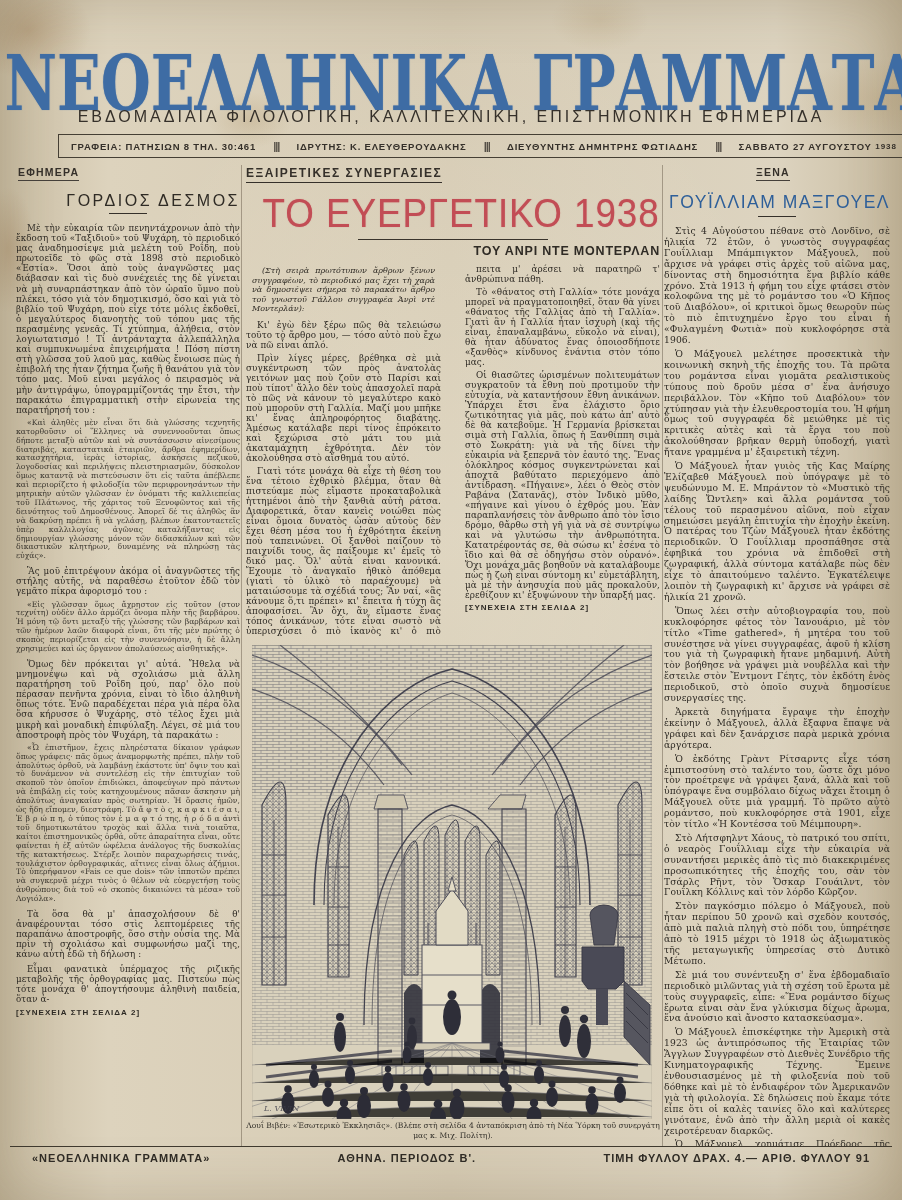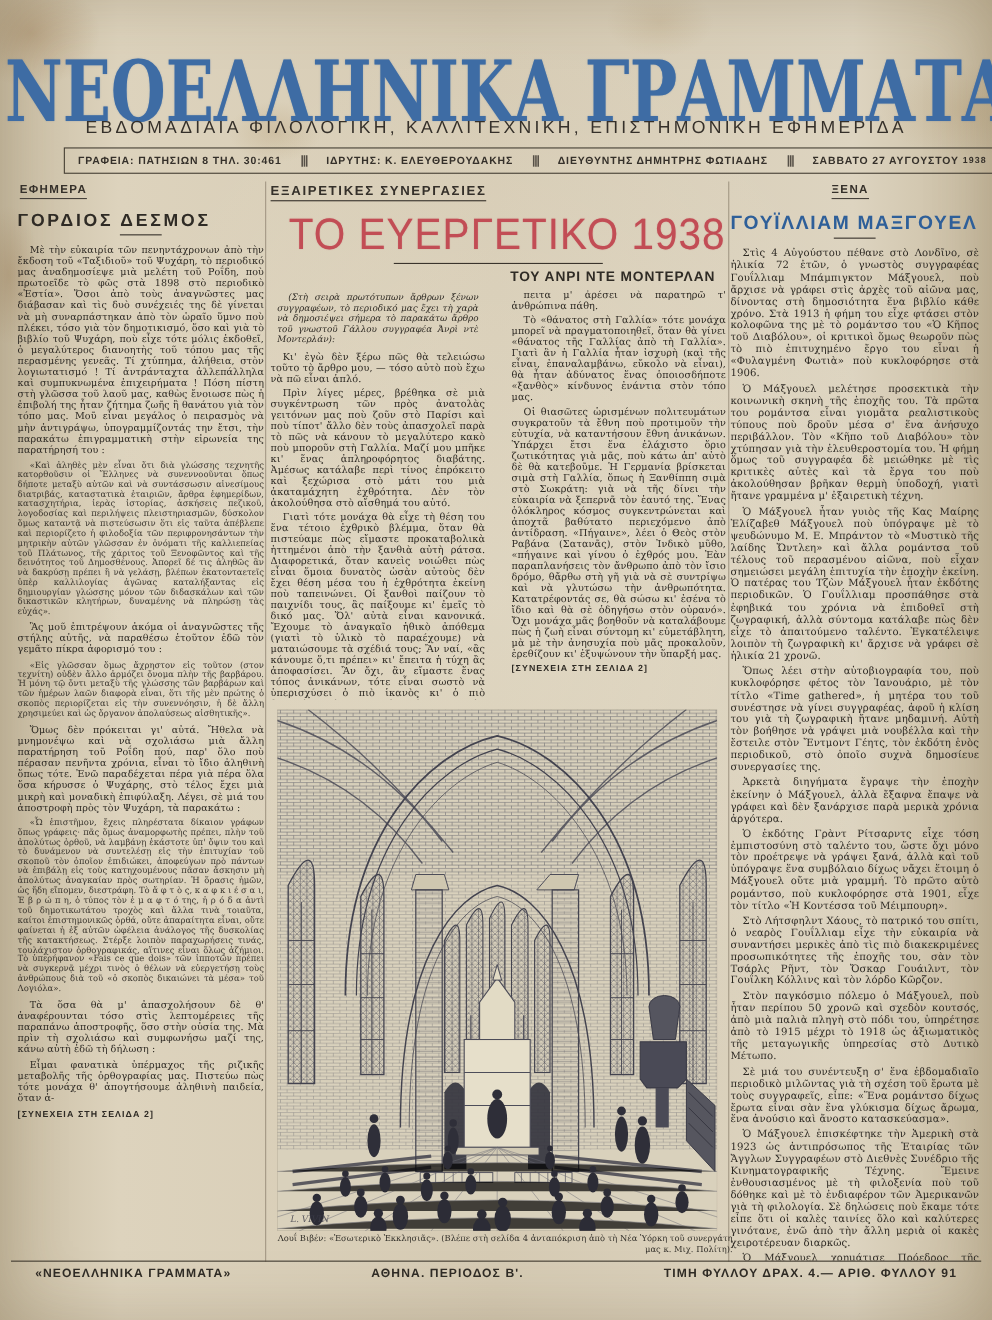--- a/index.html
+++ b/index.html
@@ -36,45 +36,45 @@
     border-bottom:1px solid #45403a;padding-bottom:2px;}
   .sec-label.center-label{left:246px;width:414px;text-align:left;border-bottom:none;}
   .sec-label.center-label span{display:inline-block;border-bottom:1.5px solid #35302a;
     padding-bottom:2px;font-size:12px;letter-spacing:1.5px;}
   
   .vrule{position:absolute;top:165px;width:1px;height:982px;background:rgba(70,58,42,.38);}
   .col{position:absolute;top:188px;overflow:hidden;text-align:justify;}
   .col-left{left:16px;width:224px;height:952px;}
   .col-right{left:664px;width:226px;height:958px;}
   .col-center{left:246px;width:414px;height:958px;}
-  .head-small{font-family:"Liberation Sans",sans-serif;font-weight:bold;text-align:left;
+  .head-small{font-family:"Liberation Sans",sans-serif;font-weight:normal;text-align:right;
     letter-spacing:2.5px;font-size:16px;margin:4px 0 2px;color:#2f2b25;}
   .head-small.blue{color:#2e5f99;font-size:17.5px;letter-spacing:1.5px;}
   .head-rule{width:38px;height:0;border-top:1.5px solid #35302a;margin:3px auto 9px;}
   .para{margin:0 0 4px;text-indent:11px;}
   .col-left .para.n{font-size:8.7px;line-height:10.1px;letter-spacing:.1px;}
   .col-left .para.q{font-size:7.7px;line-height:8.9px;margin:4px 0 5px;opacity:.92;}
   .col-right .para{font-size:9.2px;line-height:10.9px;letter-spacing:.1px;margin-bottom:3px;}
   .continue{font-family:"Liberation Sans",sans-serif;font-weight:bold;font-size:8px;
     letter-spacing:1px;margin-top:2px;}
   
   .red-head{font-family:"Liberation Sans",sans-serif;font-size:40px;font-weight:normal;
     color:#c24d55;text-align:center;letter-spacing:1px;margin-top:2px;line-height:46px;
     transform:scaleX(.92);transform-origin:center;white-space:nowrap;
     text-shadow:0 0 1px rgba(194,77,85,.5);}
   .red-rule{width:190px;border-top:1.5px solid #3a342c;margin:3px auto 4px;}
-  .byline{width:206px;margin-left:auto;text-align:center;font-family:"Liberation Sans",sans-serif;
+  .byline{width:206px;margin-left:auto;text-align:right;font-family:"Liberation Sans",sans-serif;
     font-weight:bold;font-size:12.5px;letter-spacing:.8px;color:#2f2b25;}
   .subcols{display:flex;gap:24px;margin-top:6px;height:372px;overflow:hidden;}
   .subcol{width:202px;text-align:justify;overflow:hidden;}
   .subcol .para{font-size:8.8px;line-height:10px;letter-spacing:.1px;margin-bottom:3px;}
   .lede{font-style:italic;font-size:8px;line-height:9.6px;text-align:justify;
     padding:0 6px;margin:2px 0 6px;text-indent:10px;}
   .etching-wrap{position:absolute;left:252px;top:645px;width:364px;height:474px;}
-  .caption{position:absolute;left:240px;top:1121px;width:426px;text-align:right;
+  .caption{position:absolute;left:240px;top:1121px;width:426px;text-align:center;
     font-size:7.6px;line-height:9.5px;color:#33302a;}
   
   .footer-rule{position:absolute;top:1146px;left:10px;width:882px;border-top:1.2px solid #3f392e;}
   .footer{position:absolute;top:1152px;left:10px;width:882px;display:flex;
     justify-content:space-between;padding:0 22px;box-sizing:border-box;
     font-family:"Liberation Sans",sans-serif;font-weight:bold;font-size:11px;
     letter-spacing:1px;color:#2f2b25;}
 </style>
 </head>
 <body>

